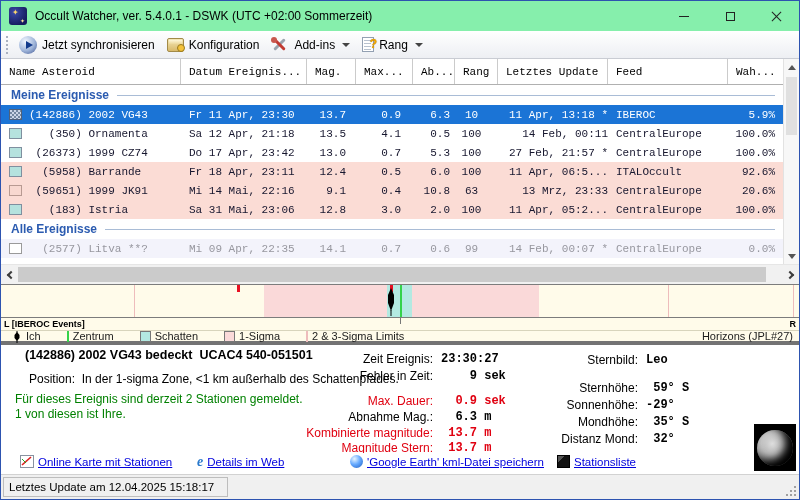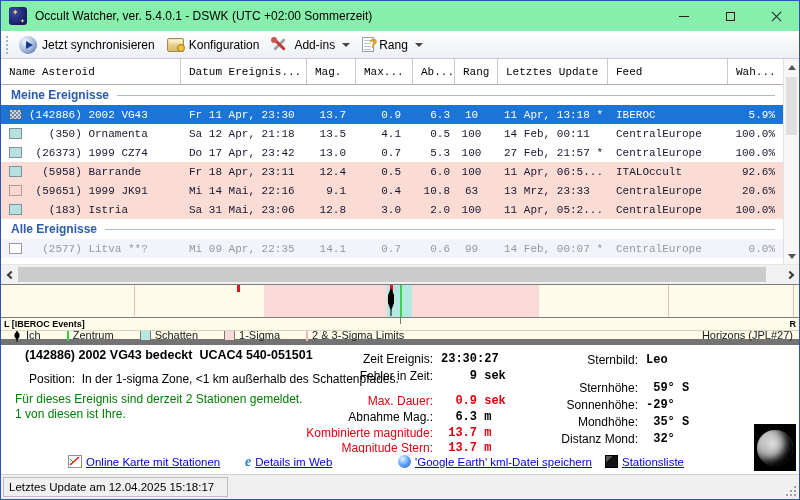--- a/index.html
+++ b/index.html
@@ -58,21 +58,21 @@
   .row-muted { background:#f3f3fb; color:#97979f; }
   .selected { background:#1b74d6; color:#fff; }
   .c { white-space:pre; overflow:hidden; }
   .c-ic { width:28px; display:flex; justify-content:center; }
   .c-name{ width:152px; }
   .c-date{ width:126px; padding-left:8px; }
   .c-mag{ width:49px; text-align:right; padding-right:10px; }
   .c-max{ width:57px; text-align:right; padding-right:12px; }
   .c-ab{ width:42px; text-align:right; padding-right:5px; }
   .c-rang{ width:43px; text-align:center; padding-right:10px; }
-  .c-upd{ width:110px; padding-left:6px; }
+  .c-upd{ width:110px; padding-left:6px;text-align:right; }
   .c-feed{ width:120px; padding-left:8px; }
   .c-wah{ width:55px; text-align:right; padding-right:8px; }
   .sq { width:13px; height:11px; border:1px solid #7f8f9f; }
   .ic-teal { background:#b5e2de; }
   .ic-pink { background:#f8d8d0; border-color:#b89a92; }
   .ic-none { background:#fff; border-color:#9a9a9a; }
   .ic-hatch { background-image:conic-gradient(#7488a0 25%, #ccd6e6 0 50%, #7488a0 0 75%, #ccd6e6 0); background-size:4px 4px; border-color:#51617a; }
   .filler { height:6px; width:782px; background:#fff; }
 
   .vscroll { position:absolute; right:0; top:0; width:16px; height:205px; background:#f7f7f7; border-left:1px solid #e2e2e2; }
@@ -97,21 +97,21 @@
   .band-sigma { left:263px; width:275px; background:#fad9d9; }
   .band-shadow { left:386px; width:25px; background:#b3e9e1; }
   .center-line { left:399px; width:2px; background:#35d24a; }
   .tick-red { position:absolute; top:0; width:3px; height:7px; background:#e81123; }
   .ich-marker { position:absolute; left:384px; top:3px; }
 
   .label-bar { position:relative; height:13px; background:#fffbea; display:flex; justify-content:space-between; align-items:center;
     padding:0 3px; font-size:9px; font-weight:700; color:#000; border-bottom:1px solid #d8d4bc; }
   .center-tick { position:absolute; left:399px; top:0; width:1px; height:6px; background:#777; }
 
-  .legend { height:14px; background:#fffbea; border-bottom:6px solid #737373; display:flex; align-items:center;
+  .legend { height:14px; background:#fffbea; border-bottom:4px solid #737373; display:flex; align-items:center;
     padding-left:12px; font-size:11px; color:#1c1c1c; }
   .lg-item { display:flex; align-items:center; margin-right:26px; gap:4px; }
   .lg-bar-green { width:2px; height:12px; background:#35d24a; }
   .lg-bar-pale { width:2px; height:12px; background:#eebcbc; }
   .lg-sq { width:11px; height:11px; border:1px solid #777; }
   .lg-sq-teal { background:#b3e9e1; }
   .lg-sq-pink { background:#fad9d9; }
   .lg-source { margin-left:auto; padding-right:6px; }
 
   
@@ -126,21 +126,21 @@
   .kl2 { width:97px; text-align:right; }
   .kval { margin-left:8px; font-family:"Liberation Mono",monospace; font-weight:700; white-space:pre; }
   .red { color:#e00010; }
   .moon { position:absolute; top:423px; right:3px; width:42px; height:47px; background:#000; display:flex; align-items:center; justify-content:center; z-index:5; }
   .moon-disc { width:36px; height:36px; border-radius:50%;
     background:radial-gradient(circle at 42% 38%, #dedede 0%, #b6b6b6 35%, #7d7d7d 62%, #1d1d1d 88%);
     box-shadow:inset -7px -5px 9px #000, inset 4px 3px 6px rgba(255,255,255,.25); }
 
   
   .links { position:relative; height:21px; background:#fff; }
-  .link { position:absolute; top:2px; display:flex; align-items:center; gap:4px;margin-left:48px; }
+  .link { position:absolute; top:2px; display:flex; align-items:center; gap:4px; }
   .link a { color:#0000dd; text-decoration:underline; font-size:11.5px; cursor:pointer; }
   .icon-ie { font:italic bold 14px "Liberation Serif",serif; color:#2979cc; line-height:13px; }
   .icon-earth { width:13px; height:13px; border-radius:50%; background:radial-gradient(circle at 35% 30%, #eaf6ff, #66aaff 45%, #1d5bbf); }
   .icon-stations { width:13px; height:13px; background:linear-gradient(135deg,#555 0 28%,#121212 28%); border:1px solid #000; }
 
   
   .statusbar { position:relative; height:25px; background:#f0f0f0; border-top:1px solid #d2d2d2; }
   .status-panel { position:absolute; left:2px; top:2px; width:225px; height:20px; border:1px solid #bdbdbd;
     background:#f0f0f0; font-size:11.5px; line-height:18px; padding-left:5px; color:#000; white-space:nowrap; overflow:hidden; }
   .rgrip { position:absolute; right:3px; bottom:3px; width:10px; height:10px; }

